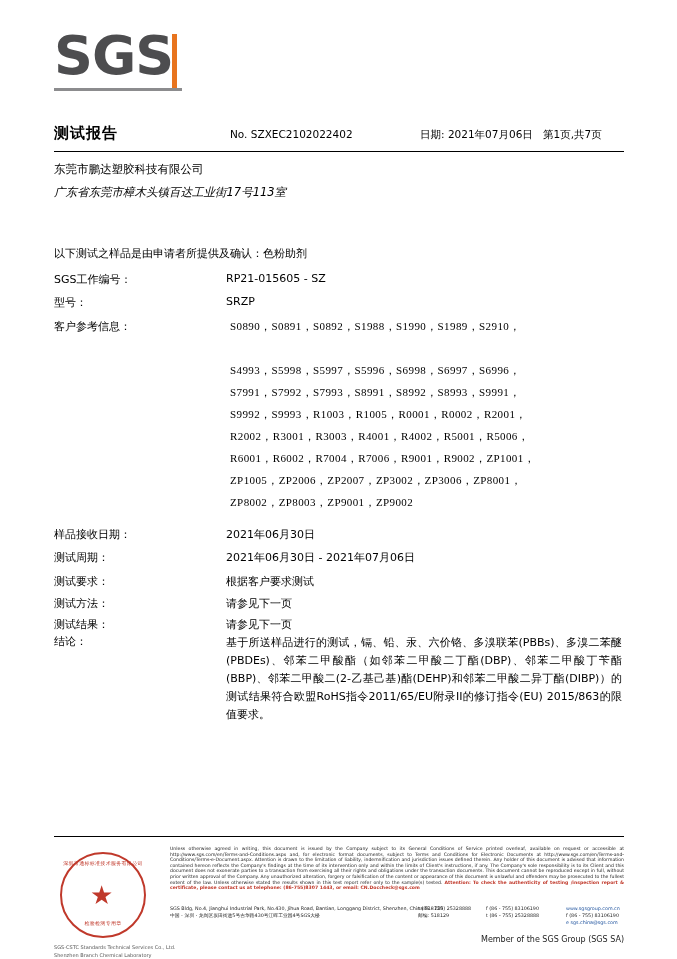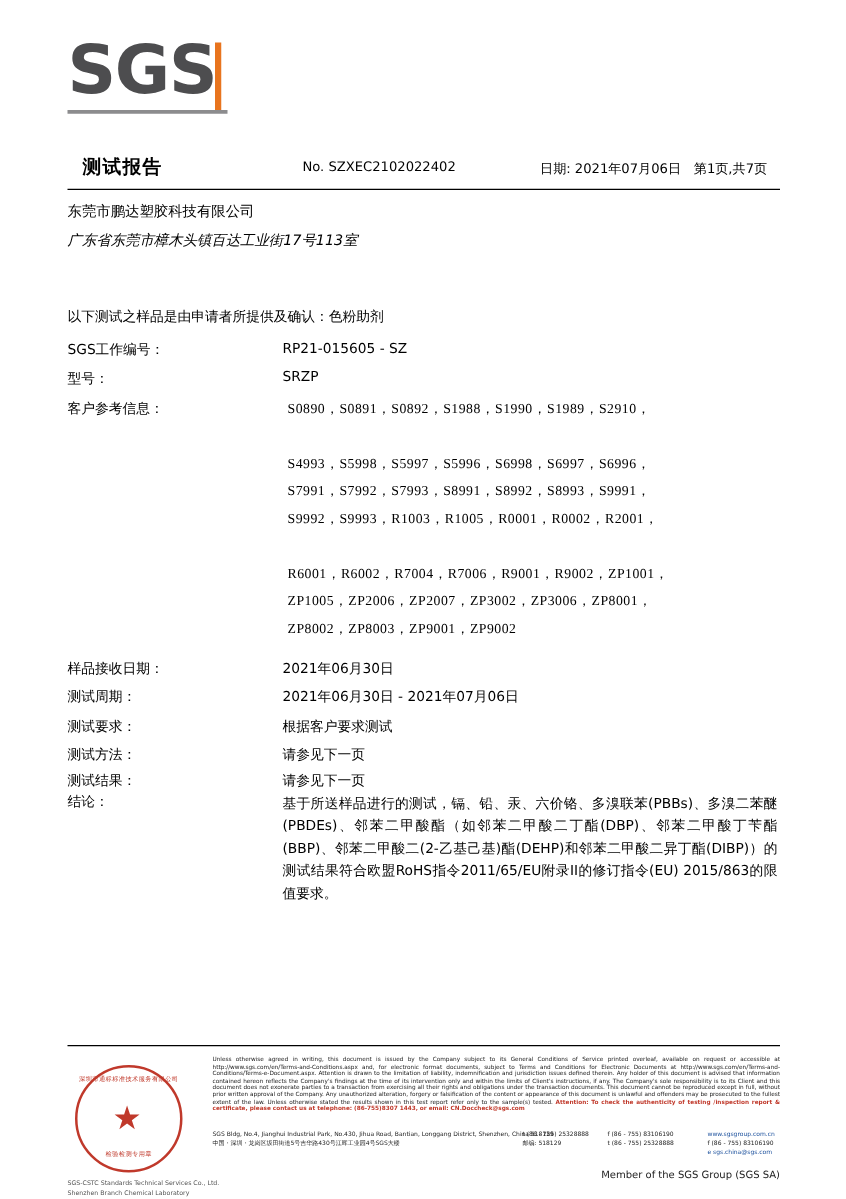--- a/index.html
+++ b/index.html
@@ -52,21 +52,21 @@
     left: 0px;
     top: 60px;
     width: 128px;
     height: 3px;
     background: #8c8c8e;
   }
 
   
   .title-row {
     position: absolute;
-    left: 66px;
+    left: 54px;
     top: 124px;
     width: 570px;
     height: 22px;
   }
   .doc-title {
     position: absolute;
     left: 0;
     top: 0;
     font-size: 15px;
     font-weight: bold;
@@ -286,20 +286,21 @@
     <span class="val">SRZP</span>
   </div>
   <div class="field" style="top:319px">
     <span class="lbl">客户参考信息：</span>
   </div>
 
   <div class="val-multi" style="top:319px">S0890，S0891，S0892，S1988，S1990，S1989，S2910，</div>
   <div class="val-multi" style="top:363px">S4993，S5998，S5997，S5996，S6998，S6997，S6996，</div>
   <div class="val-multi" style="top:385px">S7991，S7992，S7993，S8991，S8992，S8993，S9991，</div>
   <div class="val-multi" style="top:407px">S9992，S9993，R1003，R1005，R0001，R0002，R2001，</div>
+  <div class="val-multi" style="top:429px">R2002，R3001，R3003，R4001，R4002，R5001，R5006，</div>
   <div class="val-multi" style="top:451px">R6001，R6002，R7004，R7006，R9001，R9002，ZP1001，</div>
   <div class="val-multi" style="top:473px">ZP1005，ZP2006，ZP2007，ZP3002，ZP3006，ZP8001，</div>
   <div class="val-multi" style="top:495px">ZP8002，ZP8003，ZP9001，ZP9002</div>
 
   <div class="field" style="top:527px">
     <span class="lbl">样品接收日期：</span>
     <span class="val">2021年06月30日</span>
   </div>
   <div class="field" style="top:550px">
     <span class="lbl">测试周期：</span>

